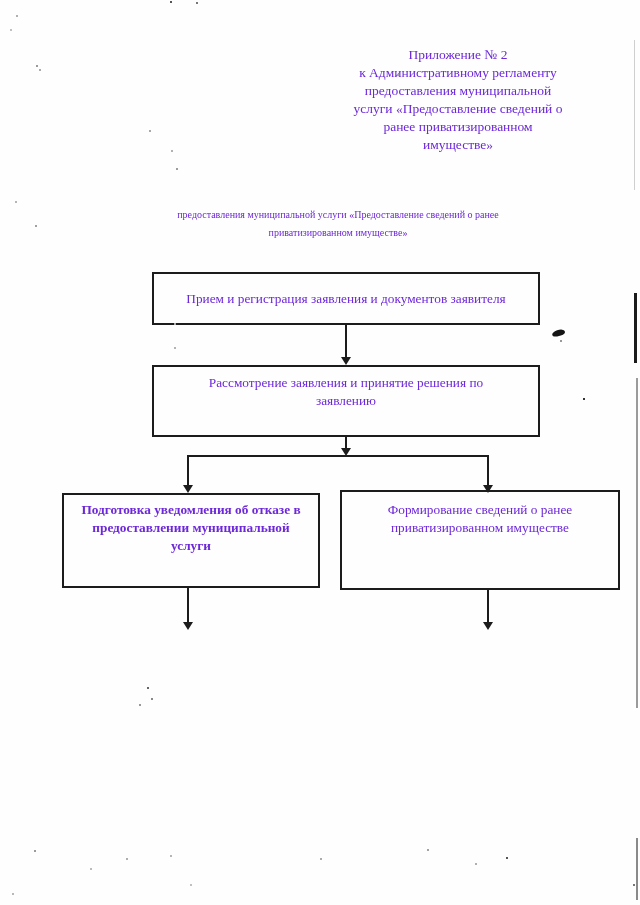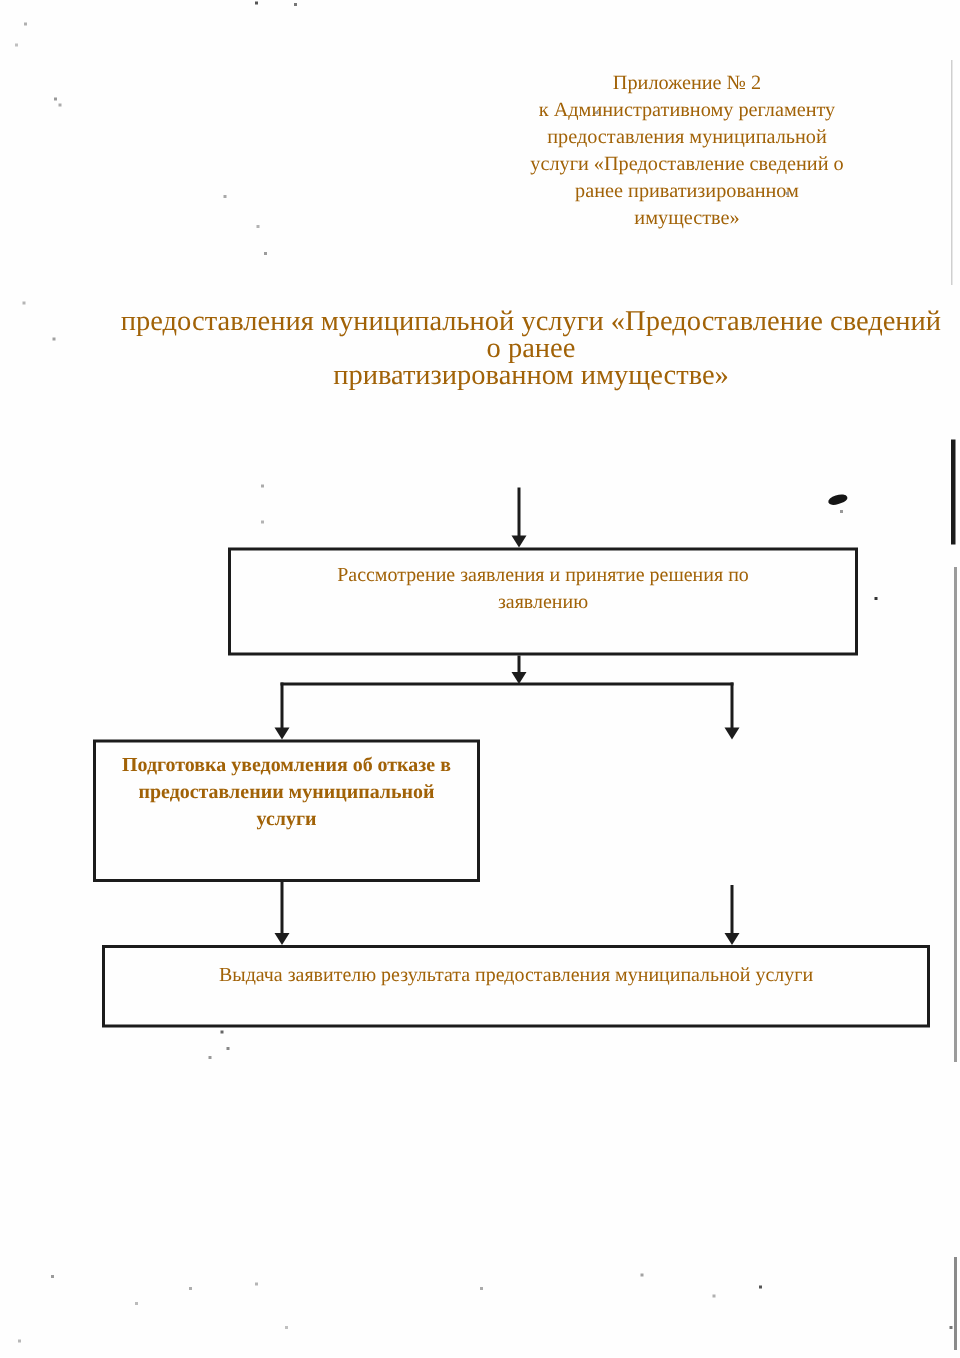--- a/index.html
+++ b/index.html
@@ -1,30 +1,30 @@
 <!DOCTYPE html>
 <html><head>
 <meta charset="utf-8">
 <style>
   html,body{margin:0;padding:0;background:#ffffff;}
   .page{
     position:relative;width:640px;height:905px;background:#fefefe;overflow:hidden;
-    font-family:"Liberation Serif","DejaVu Serif",serif;color:#a16207;
+    font-family:"Liberation Serif","DejaVu Serif",serif;color:#6d28d9;
   }
   .textblock{position:absolute;white-space:pre-line;text-align:center;}
   #appendix-header{left:330px;top:46px;width:256px;font-size:13.5px;line-height:18px;}
   #doc-title{left:60px;top:186px;width:556px;font-size:14.5px;font-weight:bold;letter-spacing:.3px;}
-  #doc-subtitle{left:76px;top:206px;width:556px;font-size:19px;line-height:18px;}
+  #doc-subtitle{left:60px;top:206px;width:556px;font-size:10px;line-height:18px;}
   .box{
     position:absolute;box-sizing:border-box;border:2px solid #1c1c1c;background:#fefefe;
     display:flex;justify-content:center;text-align:center;white-space:pre-line;
     font-size:13.3px;line-height:1.35;
   }
   #node-receive{left:152px;top:272px;width:388px;height:53px;align-items:center;padding:0 4px;}
-  #node-review{left:152px;top:365px;width:420px;height:72px;align-items:flex-start;padding:7px 30px 0;}
+  #node-review{left:152px;top:365px;width:388px;height:72px;align-items:flex-start;padding:7px 30px 0;}
   #node-refusal{left:62px;top:493px;width:258px;height:95px;align-items:flex-start;padding:6px 6px 0;font-weight:bold;}
   #node-forming{left:340px;top:490px;width:280px;height:100px;align-items:flex-start;padding:9px 8px 0;}
   #node-issue{left:68px;top:630px;width:552px;height:55px;align-items:flex-start;padding:9px 6px 0;}
   .vline{position:absolute;width:2px;background:#1c1c1c;}
   .hline{position:absolute;height:2px;background:#1c1c1c;}
   .arrowhead{
     position:absolute;width:0;height:0;
     border-left:5px solid transparent;border-right:5px solid transparent;
     border-top:8px solid #1c1c1c;
   }
@@ -64,30 +64,32 @@
   <div class="textblock" id="appendix-header">Приложение № 2
 к Административному регламенту
 предоставления муниципальной
 услуги «Предоставление сведений о
 ранее приватизированном
 имуществе»</div>
 
   <div class="textblock" id="doc-subtitle">предоставления муниципальной услуги «Предоставление сведений о ранее
 приватизированном имуществе»</div>
 
+  <div class="box" id="node-receive">Прием и регистрация заявления и документов заявителя</div>
 
   <div class="box" id="node-review">Рассмотрение заявления и принятие решения по
 заявлению</div>
 
   <div class="box" id="node-refusal">Подготовка уведомления об отказе в
 предоставлении муниципальной
 услуги</div>
 
+  <div class="box" id="node-forming">Формирование сведений о ранее
+приватизированном имуществе</div>
 
-  <div class="box" id="node-issue">Выдача заявителю результата предоставления муниципальной услуги</div>
 
   <div class="vline" id="e1-line"></div>
   <div class="arrowhead" id="e1-head"></div>
 
   <div class="vline" id="stem-line"></div>
   <div class="arrowhead" id="stem-head"></div>
   <div class="hline" id="branch-hline"></div>
   <div class="vline" id="drop-left-line"></div>
   <div class="arrowhead" id="drop-left-head"></div>
   <div class="vline" id="drop-right-line"></div>

